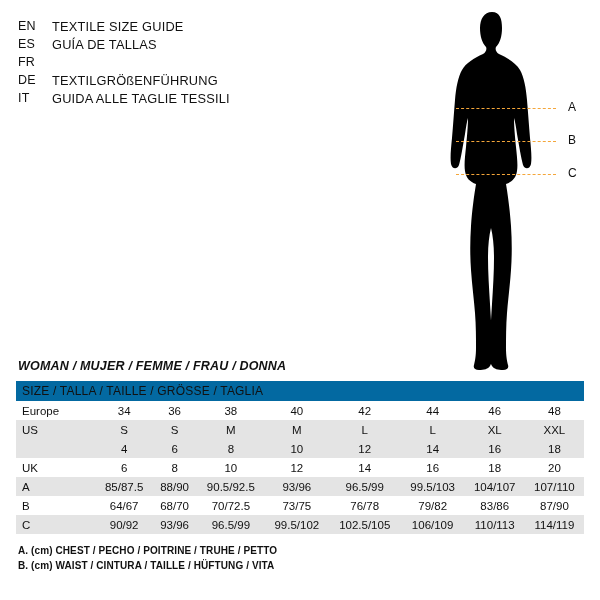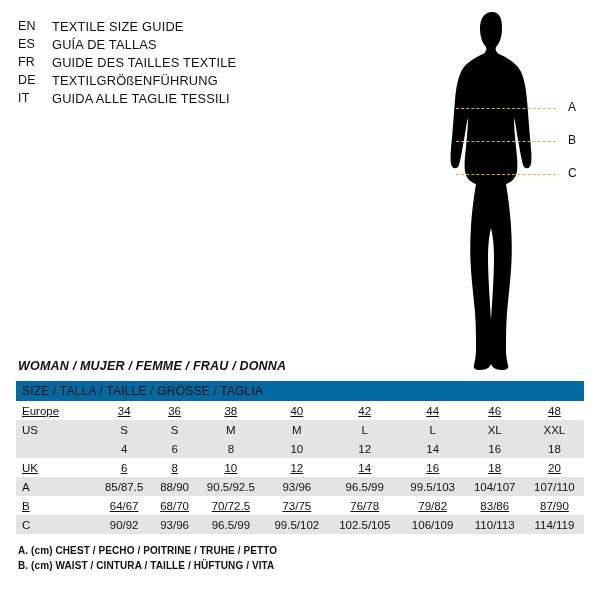--- a/index.html
+++ b/index.html
@@ -111,21 +111,20 @@
     letter-spacing: 0.2px;
     padding-left: 6px;
     height: 16px;
     margin-top: 40px;
   }
   .size-table tr.shade td {
     background: #e4e4e4;
   }
   .size-table tr.plain td {
     background: #ffffff;
-    text-decoration: underline;
   }
   .size-table td.rowlabel {
     text-align: left;
     padding-left: 6px;
     width: 70px;
   }
 
   
   .footnotes {
     position: absolute;
@@ -150,21 +149,20 @@
     <div class="lang-row">
       <span class="lang-code">EN</span>
       <span class="lang-title">TEXTILE SIZE GUIDE</span>
     </div>
     <div class="lang-row">
       <span class="lang-code">ES</span>
       <span class="lang-title">GUÍA DE TALLAS</span>
     </div>
     <div class="lang-row">
       <span class="lang-code">FR</span>
-      <span class="lang-title">GUIDE DES TAILLES TEXTILE</span>
     </div>
     <div class="lang-row">
       <span class="lang-code">DE</span>
       <span class="lang-title">TEXTILGRÖßENFÜHRUNG</span>
     </div>
     <div class="lang-row">
       <span class="lang-code">IT</span>
       <span class="lang-title">GUIDA ALLE TAGLIE TESSILI</span>
     </div>
   </div>

